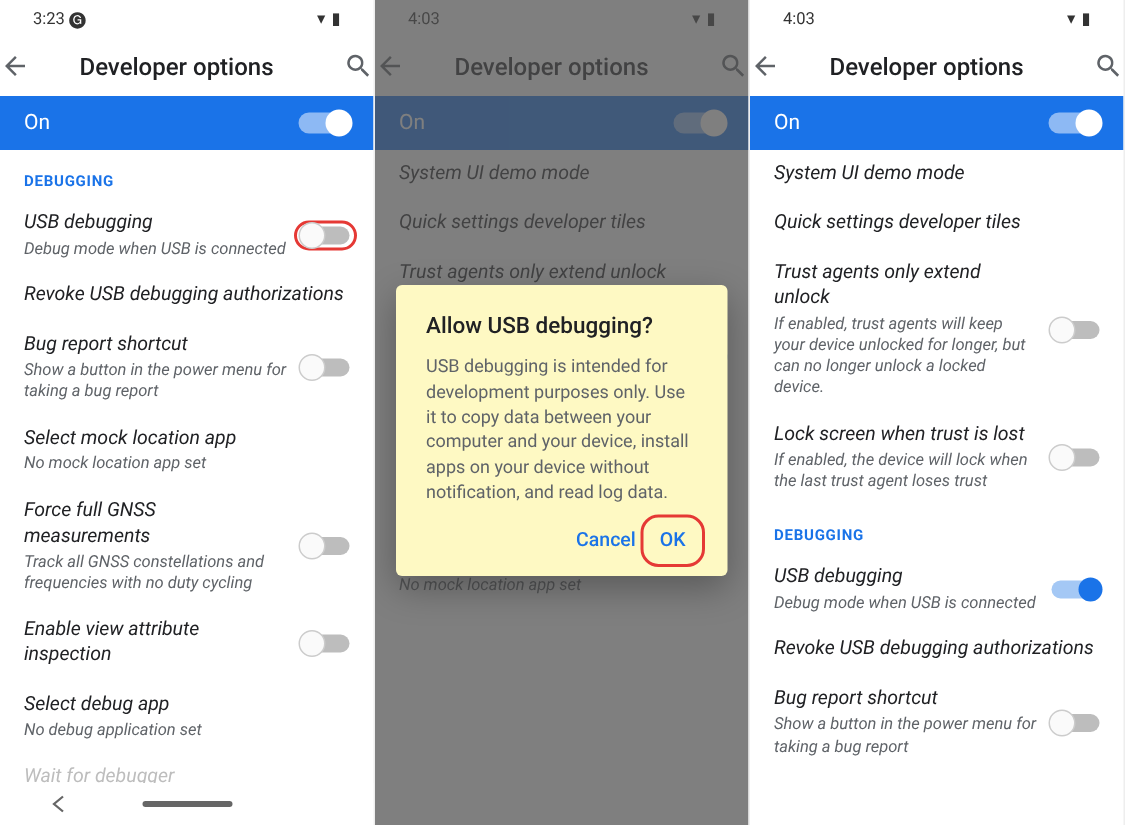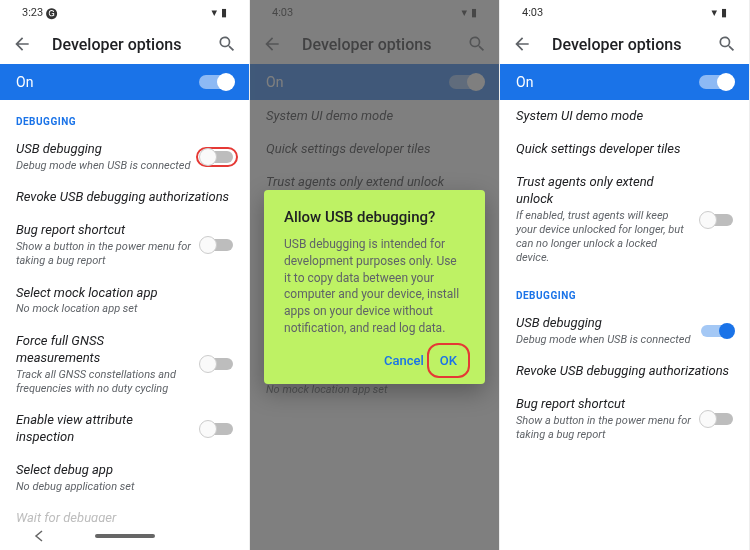--- a/index.html
+++ b/index.html
@@ -1,40 +1,40 @@
 <!DOCTYPE html>
 <html><head>
 <meta charset="utf-8">
 <style>
 * { margin: 0; padding: 0; box-sizing: border-box; font-family: Roboto, -apple-system, sans-serif; }
 body { background: #fff; width: 750px; height: 550px; overflow: hidden; display: flex; }
 .screen { width: 250px; height: 550px; background: #fff; position: relative; overflow: hidden; border-right: 1px solid #eee; }
 .status-bar { height: 24px; display: flex; align-items: center; padding: 0 22px; font-size: 11px; color: #333; justify-content: space-between; }
 .status-bar .right { display: flex; gap: 4px; align-items: center; }
-.app-bar { height: 40px; display: flex; align-items: center; padding: 0 12px; gap: 20px; }
+.app-bar { height: 40px; display: flex; align-items: center; padding: 0 0; gap: 33px; }
 .app-bar .back { width: 20px; height: 20px; }
 .app-bar .title { flex: 1; font-size: 16px; font-weight: 500; color: #202124; }
 .app-bar .search { width: 20px; height: 20px; }
 .on-banner { background: #1a73e8; color: #fff; height: 36px; display: flex; align-items: center; padding: 0 16px; justify-content: space-between; font-size: 14px; }
 .on-banner .toggle { width: 34px; height: 14px; background: rgba(255,255,255,0.5); border-radius: 7px; position: relative; }
 .on-banner .toggle::after { content: ''; position: absolute; width: 18px; height: 18px; background: #fff; border-radius: 50%; right: -2px; top: -2px; }
 .section-label { font-size: 10px; font-weight: 700; color: #1a73e8; padding: 16px 16px 6px; letter-spacing: 0.5px; }
 .setting { padding: 8px 16px; display: flex; align-items: center; gap: 10px; font-style: italic; }
 .setting .text { flex: 1; min-width: 0; }
 .setting .title { font-size: 13px; color: #202124; line-height: 1.3; }
 .setting .sub { font-size: 11px; color: #5f6368; line-height: 1.3; margin-top: 1px; }
 .toggle-off { width: 32px; height: 12px; background: #bdbdbd; border-radius: 6px; position: relative; flex-shrink: 0; }
 .toggle-off::after { content: ''; position: absolute; width: 16px; height: 16px; background: #fafafa; border: 1px solid #ccc; border-radius: 50%; left: -2px; top: -3px; }
 .toggle-on { width: 32px; height: 12px; background: #a4c8f5; border-radius: 6px; position: relative; flex-shrink: 0; }
 .toggle-on::after { content: ''; position: absolute; width: 16px; height: 16px; background: #1a73e8; border-radius: 50%; right: -2px; top: -2px; }
 .highlight { border: 2px solid #e53935; border-radius: 12px; padding: 2px 3px; margin: -4px -5px; }
 .nav-bar { position: absolute; bottom: 0; left: 0; right: 0; height: 28px; display: flex; align-items: center; justify-content: center; gap: 50px; background: #fff; }
 .nav-pill { width: 60px; height: 4px; background: #666; border-radius: 2px; }
 .scrim { position: absolute; inset: 0; background: rgba(0,0,0,0.5); z-index: 5; }
-.dialog { position: absolute; background: #bef264; border-radius: 4px; padding: 18px 20px 10px; left: 14px; right: 14px; top: 190px; z-index: 10; box-shadow: 0 8px 24px rgba(0,0,0,0.3); }
+.dialog { position: absolute; background: #fef9c3; border-radius: 4px; padding: 18px 20px 10px; left: 14px; right: 14px; top: 190px; z-index: 10; box-shadow: 0 8px 24px rgba(0,0,0,0.3); }
 .dialog .dtitle { font-size: 15px; font-weight: 500; color: #202124; margin-bottom: 10px; }
 .dialog .dbody { font-size: 12px; color: #5f6368; line-height: 1.4; margin-bottom: 10px; }
 .dialog .actions { display: flex; justify-content: flex-end; align-items: center; }
 .dialog .btn { font-size: 13px; font-weight: 500; color: #1a73e8; padding: 6px 8px; cursor: pointer; }
 .dimmed { opacity: 0.55; }
 .faded .title, .faded .sub { color: #bdbdbd; }
 </style>
 </head>
 <body>
 
@@ -233,20 +233,27 @@
           <div class="title">Quick settings developer tiles</div>
         </div>
       </div>
       <div class="setting">
         <div class="text">
           <div class="title">Trust agents only extend unlock</div>
           <div class="sub">If enabled, trust agents will keep your device unlocked for longer, but can no longer unlock a locked device.</div>
         </div>
         <div class="toggle-off"></div>
       </div>
+      <div class="setting">
+        <div class="text">
+          <div class="title">Lock screen when trust is lost</div>
+          <div class="sub">If enabled, the device will lock when the last trust agent loses trust</div>
+        </div>
+        <div class="toggle-off"></div>
+      </div>
     </div>
   <div class="section-label">DEBUGGING</div>
   <div id="list3b">
       <div class="setting">
         <div class="text">
           <div class="title">USB debugging</div>
           <div class="sub">Debug mode when USB is connected</div>
         </div>
         <div class="toggle-on"></div>
       </div>

